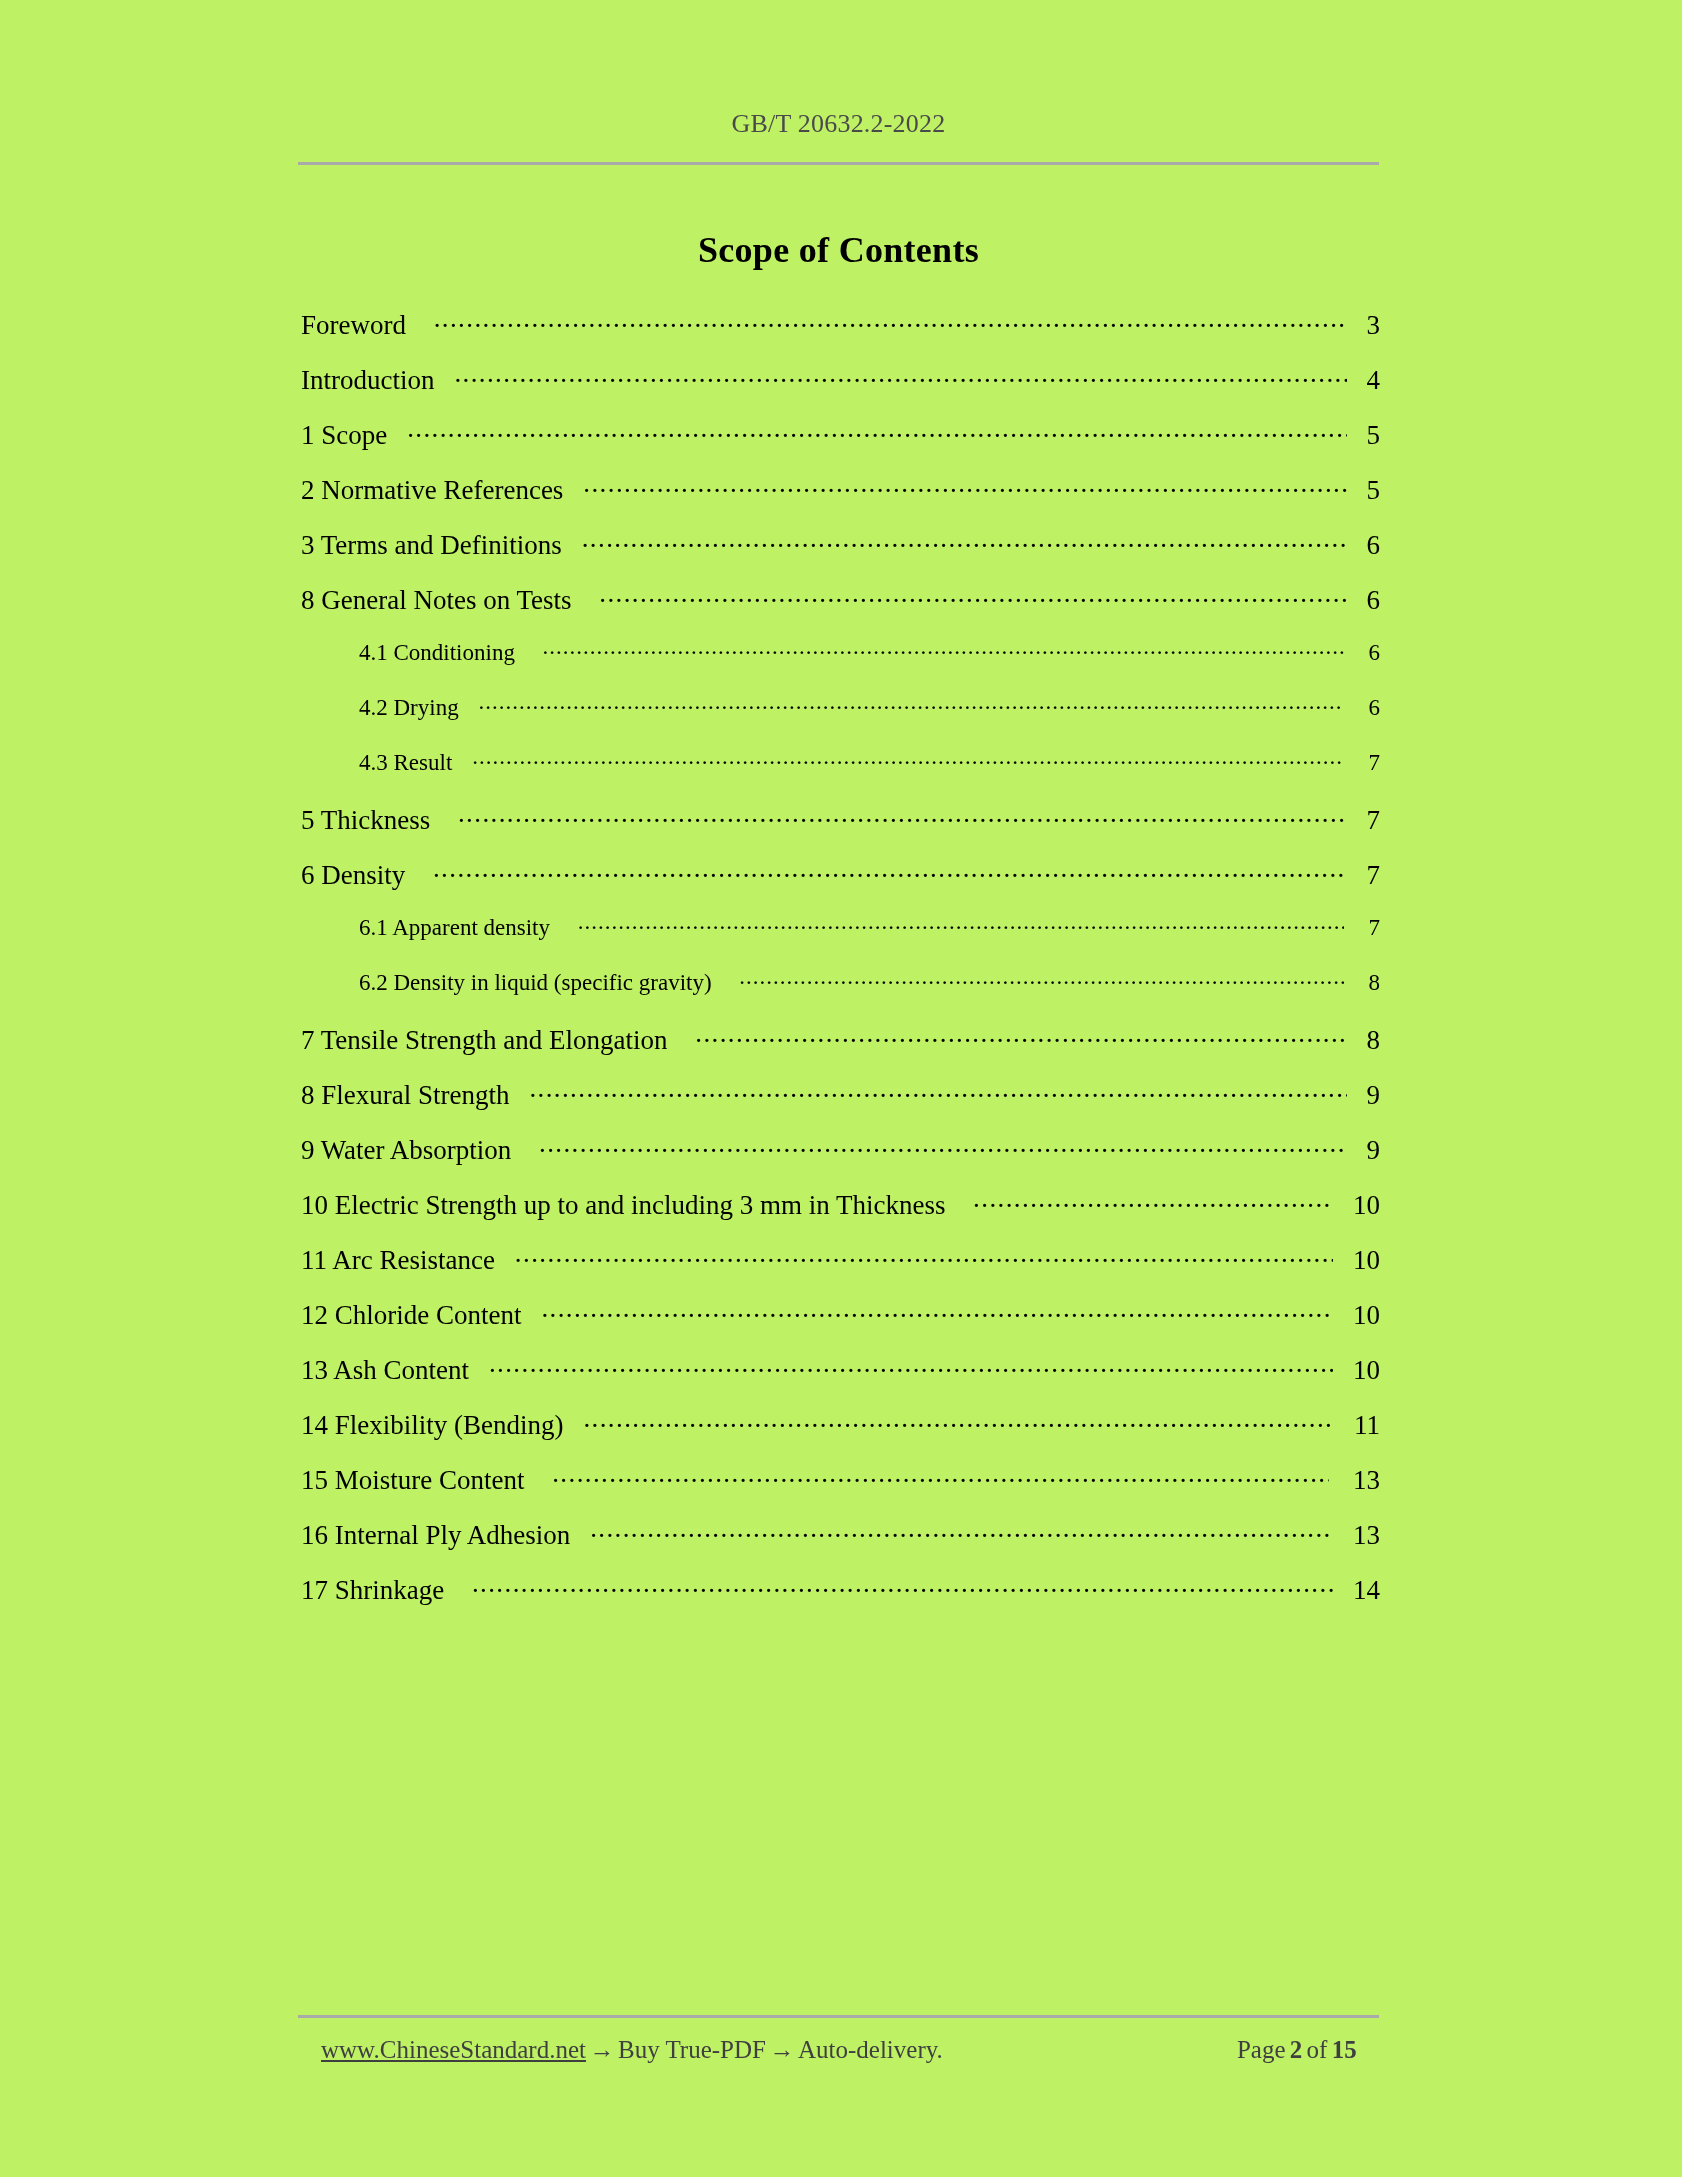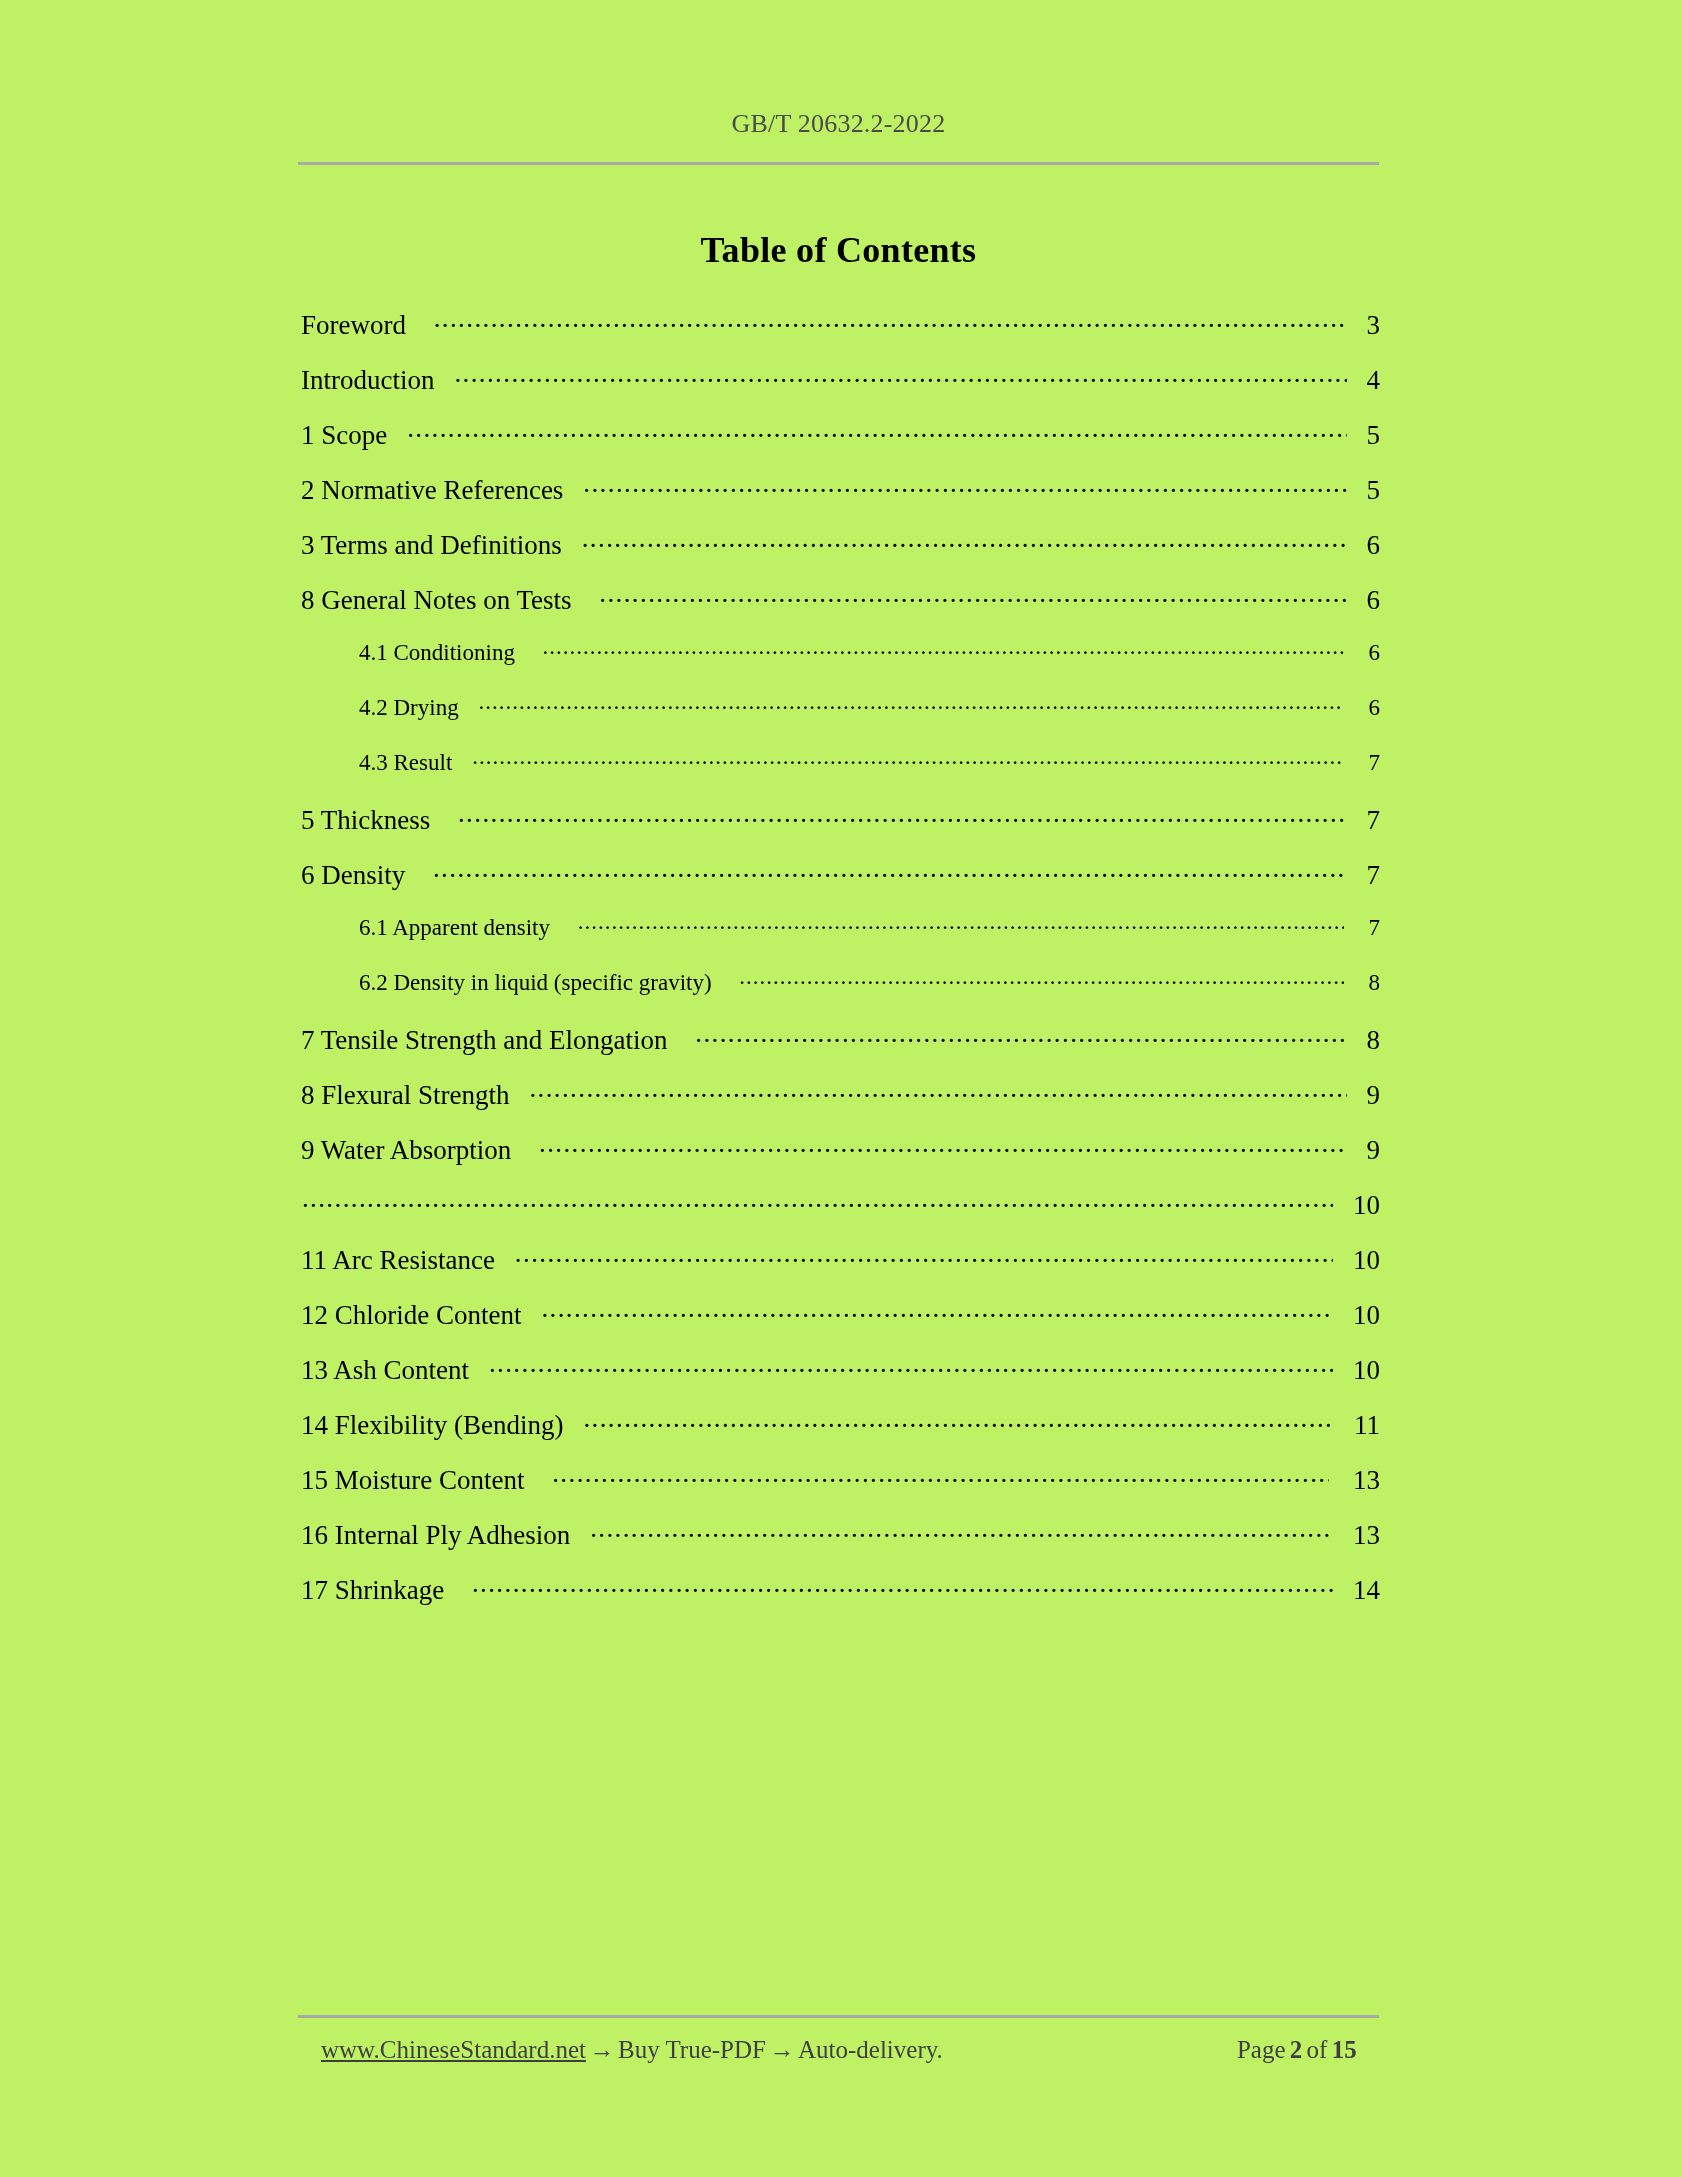--- a/index.html
+++ b/index.html
@@ -152,21 +152,21 @@
 </head>
 <body>
 
 <div class="page">
 
   <div class="header">
     <span class="header-text">GB/T 20632.2-2022</span>
   </div>
   <div class="header-rule"></div>
 
-  <div class="doc-title">Table of Contents</div>
+  <div class="doc-title">Scope of Contents</div>
 
   <div class="toc" id="toc-list">
       <div class="toc-entry level-1 gap-before">
         <span class="toc-label">Foreword</span>
         <span class="toc-leader"></span>
         <span class="toc-page">3</span>
       </div>
       <div class="toc-entry level-1">
         <span class="toc-label">Introduction</span>
         <span class="toc-leader"></span>
@@ -236,20 +236,21 @@
         <span class="toc-label">8 Flexural Strength</span>
         <span class="toc-leader"></span>
         <span class="toc-page">9</span>
       </div>
       <div class="toc-entry level-1 gap-before">
         <span class="toc-label">9 Water Absorption</span>
         <span class="toc-leader"></span>
         <span class="toc-page">9</span>
       </div>
       <div class="toc-entry level-1 gap-before">
+        <span class="toc-label">10 Electric Strength up to and including 3 mm in Thickness</span>
         <span class="toc-leader"></span>
         <span class="toc-page">10</span>
       </div>
       <div class="toc-entry level-1">
         <span class="toc-label">11 Arc Resistance</span>
         <span class="toc-leader"></span>
         <span class="toc-page">10</span>
       </div>
       <div class="toc-entry level-1">
         <span class="toc-label">12 Chloride Content</span>

